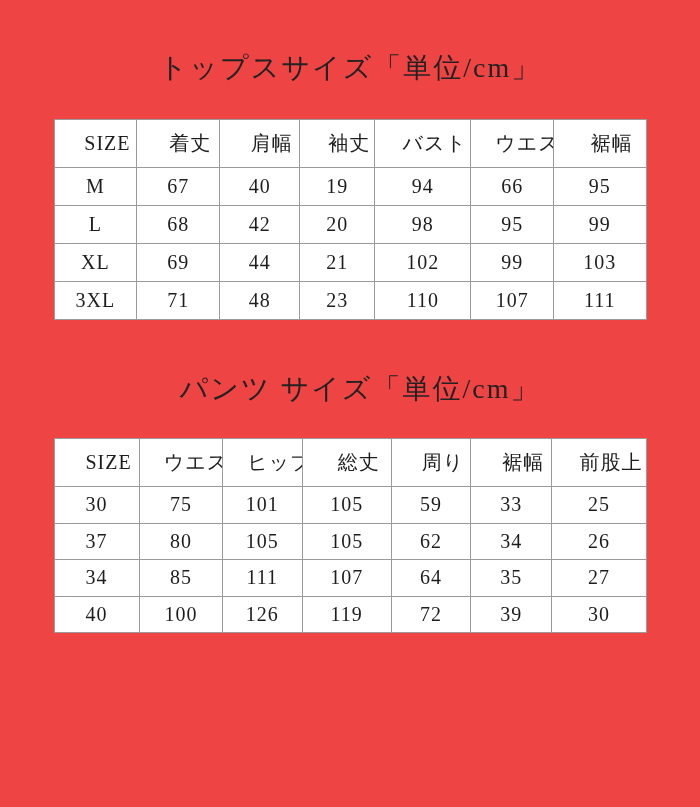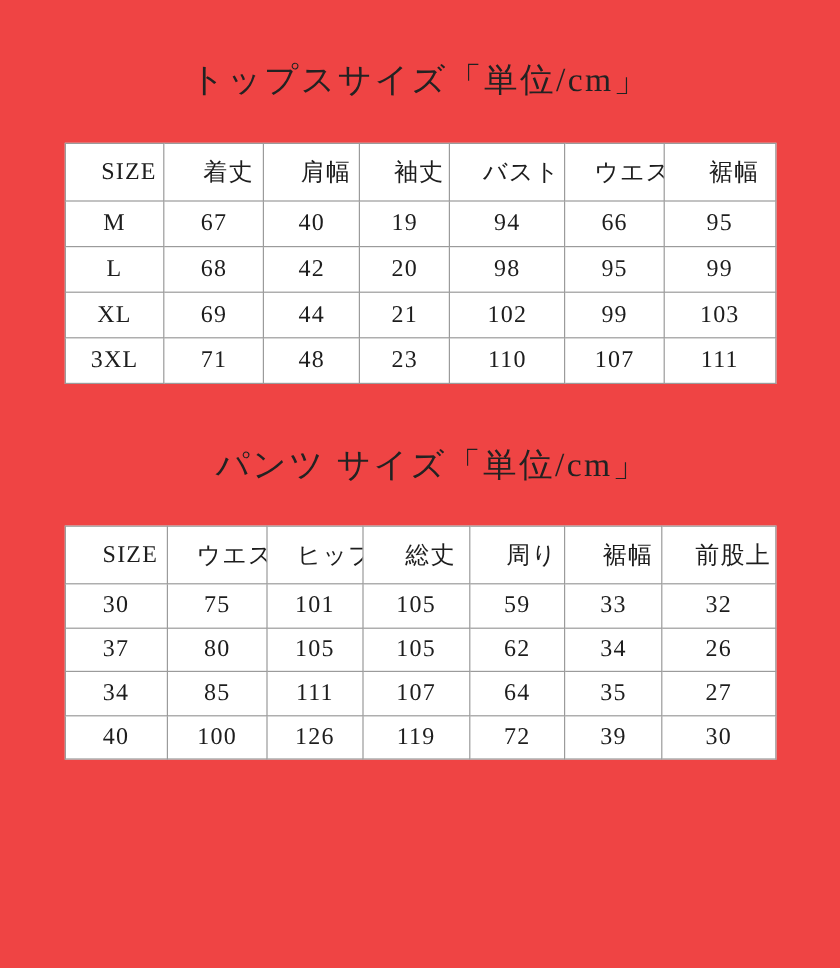--- a/index.html
+++ b/index.html
@@ -157,21 +157,21 @@
         </tr>
     </thead>
     <tbody>
         <tr>
           <td>30</td>
           <td>75</td>
           <td>101</td>
           <td>105</td>
           <td>59</td>
           <td>33</td>
-          <td>32</td>
+          <td>25</td>
         </tr>
         <tr>
           <td>37</td>
           <td>80</td>
           <td>105</td>
           <td>105</td>
           <td>62</td>
           <td>34</td>
           <td>26</td>
         </tr>

